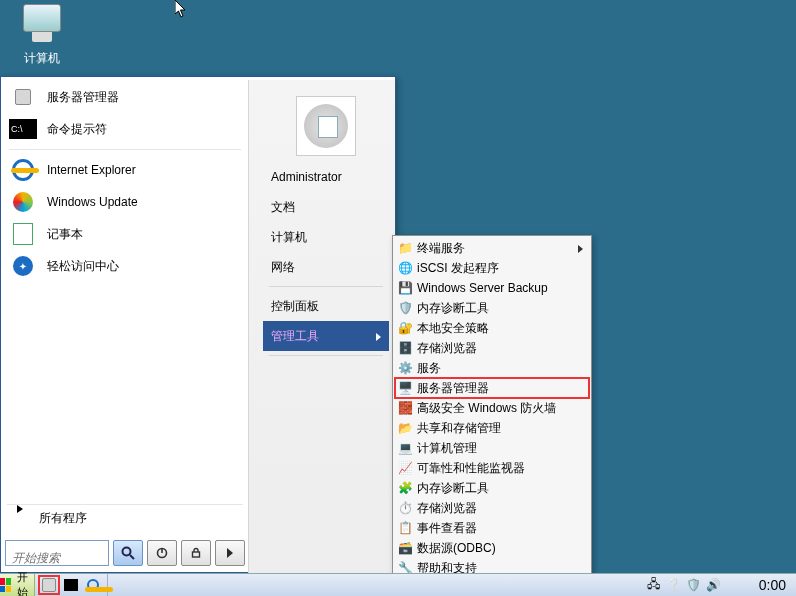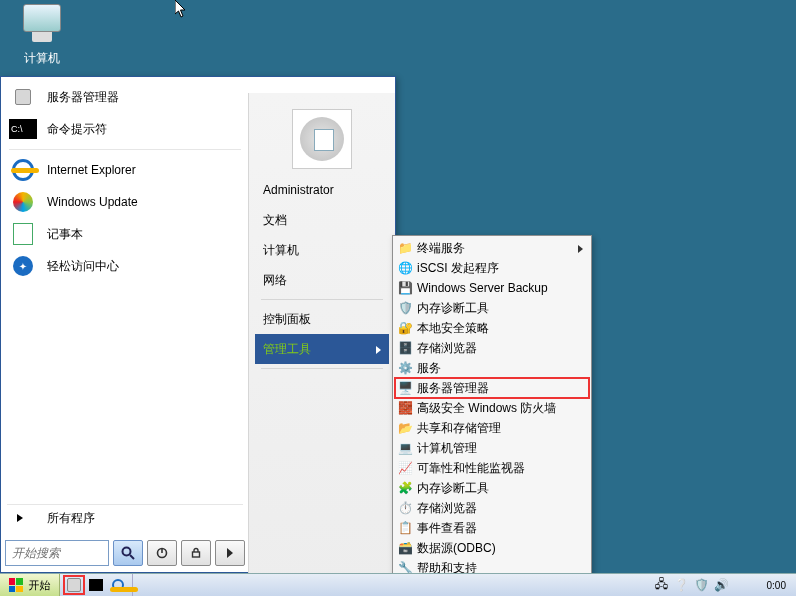--- a/index.html
+++ b/index.html
@@ -10,45 +10,45 @@
 .desktop-icon .icon-box { width: 48px; height: 44px; margin: 0 auto 2px; position: relative; }
 .computer-glyph::before { content: ""; display: block; width: 36px; height: 26px; background: linear-gradient(#e8f4fc,#9cc); border: 1px solid #888; border-radius: 3px; margin: 4px auto 0; }
 .computer-glyph::after { content: ""; display: block; width: 20px; height: 10px; background: #ddd; margin: 0 auto; border-radius: 0 0 2px 2px; }
 
 .cursor { position: absolute; left: 175px; top: 0px; width: 14px; height: 18px; pointer-events:none; }
 .cursor svg { display:block; }
 
 
 .start-menu { position: absolute; left: 0; bottom: 23px; width: 396px; height: 497px; background: #fff; border: 1px solid #2b5797; box-shadow: 2px 2px 6px rgba(0,0,0,.3); }
 .sm-left { position: absolute; left: 0; top: 0; width: 248px; height: 100%; background: #fff; }
-.sm-right { position: absolute; right: 0; top: 16px; width: 147px; height: 100%; background: linear-gradient(#f4f4f4,#ededed); border-left: 1px solid #d6d6d6; }
+.sm-right { position: absolute; right: 0; top: 3px; width: 147px; height: 100%; background: linear-gradient(#f4f4f4,#ededed); border-left: 1px solid #d6d6d6; padding-left: 8px; }
 
 .user-pic { width: 60px; height: 60px; margin: 16px auto 6px; background: #fff; border: 1px solid #ccc; display: flex; align-items: center; justify-content: center; }
 .user-gear { width: 44px; height: 44px; border-radius: 50%; background: radial-gradient(#e6e6e6,#bcbcbc); position: relative; }
 .user-gear::after { content: ""; position: absolute; top: 12px; left: 14px; width: 18px; height: 20px; background: #fff; border: 1px solid #8ab; }
 
 .sm-left .pinned { padding: 4px 2px; }
 .pinned-item { display: flex; align-items: center; height: 32px; padding: 2px 6px; font-size: 12px; color: #000; gap: 10px; }
 .pin-icon { width: 28px; height: 26px; flex: 0 0 28px; display: flex; align-items: center; justify-content: center; }
 
 .sep { height: 1px; background: #e6e6e6; margin: 4px 6px; }
 
-.allprogs { position: absolute; left: 6px; right: 6px; bottom: 42px; height: 26px; line-height: 26px; font-size: 12px; display: flex; align-items:center; gap:24px; padding-left: 10px; border-top: 1px solid #e6e6e6; }
+.allprogs { position: absolute; left: 6px; right: 6px; bottom: 42px; height: 26px; line-height: 26px; font-size: 12px; display: flex; align-items:flex-start; gap:16px; padding-left: 10px; border-top: 1px solid #e6e6e6; }
 .tri-right { width:0;height:0;border-top:4px solid transparent;border-bottom:4px solid transparent;border-left:6px solid #000; }
 
 .search-row { position: absolute; left: 4px; right: 4px; bottom: 6px; height: 26px; display: flex; gap: 4px; }
-.search-box { flex: 1; border: 1px solid #7a9cc6; background: #fff; display:flex; align-items:center; }
+.search-box { flex: 1; border: 1px solid #7a9cc6; background: #fff; display:flex; align-items:flex-end; }
 .search-box input { width: 100%; border: none; outline: none; font-size: 12px; padding: 0 6px; font-style: italic; color: #666; background:transparent; }
 .search-row .btn { width: 30px; height: 26px; background: linear-gradient(#fafafa,#e0e0e0); border: 1px solid #8a8a8a; display:flex;align-items:center;justify-content:center; border-radius:2px;}
 .search-row .btn.search-btn { width: 30px; background: linear-gradient(#d8e9fb,#a9c9ee); border-color:#6b92c8; }
 .power-tri { width:0;height:0;border-top:5px solid transparent;border-bottom:5px solid transparent;border-left:6px solid #2a2a2a; }
 
 .sm-right .rmenu { padding: 0 6px; font-size: 12px; }
 .ritem { height: 30px; line-height: 30px; padding-left: 8px; position: relative; }
-.ritem.hilite { background: #2b5797; color: #84cc16; }
+.ritem.hilite { background: #2b5797; color: #f0abfc; }
 .ritem.hilite::after { content: ""; position:absolute; right:8px; top:12px; width:0;height:0;border-top:4px solid transparent;border-bottom:4px solid transparent;border-left:5px solid #fff; }
 .ritem.first { font-family: Consolas, monospace; }
 .rsep { height: 1px; background: #d6d6d6; margin: 4px 6px; }
 
 
 .submenu { position: absolute; left: 392px; top: 235px; width: 200px; background: #f6f6f6; border: 1px solid #8f8f8f; box-shadow: 2px 2px 6px rgba(0,0,0,.25); padding: 2px; font-size: 12px; }
 .sitem { height: 20px; display:flex; align-items:center; padding-left: 22px; position: relative; }
 .sitem .sico { position:absolute; left:3px; top:2px; width:16px; height:16px; display:flex;align-items:center;justify-content:center; }
 .sitem.has-sub::after { content:""; position:absolute; right:6px; top:7px; width:0;height:0;border-top:4px solid transparent;border-bottom:4px solid transparent;border-left:5px solid #333; }
 .sitem.boxed { outline: 2px solid #e33; outline-offset: -1px; }
@@ -57,31 +57,31 @@
 .ico-sv { width:16px;height:16px;background:#d7d7d7;border:1px solid #888;border-radius:2px; }
 .ico-cmd { width:28px;height:20px;background:#000;color:#fff;font-size:9px;display:flex;align-items:center;padding-left:2px; }
 .ico-ie { width:22px;height:22px;border:3px solid #1b6cc2;border-radius:50%;position:relative; }
 .ico-ie::after{content:"";position:absolute;left:-4px;top:6px;width:28px;height:5px;background:#f5b400;border-radius:3px;}
 .ico-wu { width:20px;height:20px;border-radius:50%;background:conic-gradient(#f5b400,#8cc63f,#00a2e8,#ed1c24,#f5b400); }
 .ico-np { width:20px;height:22px;background:#fff;border:1px solid #4a6; }
 .ico-ease { width:20px;height:20px;border-radius:50%;background:#1b6cc2;color:#fff;display:flex;align-items:center;justify-content:center;font-size:10px; }
 
 
 .taskbar { position: absolute; left: 0; right: 0; bottom: 0; height: 23px; background: linear-gradient(#e6edf6,#c7d6ec); border-top: 1px solid #8aa; display:flex; align-items:stretch; font-size: 12px; }
-.start-btn { width: 60px; background: linear-gradient(#f0f6d0,#c7e08e); border-right:1px solid #9fb36f; display:flex;align-items:center;justify-content:center;gap:6px; }
+.start-btn { width: 35px; background: linear-gradient(#f0f6d0,#c7e08e); border-right:1px solid #9fb36f; display:flex;align-items:center;justify-content:center;gap:6px; }
 .win-flag { width:14px;height:14px;display:grid;grid-template-columns:1fr 1fr;grid-template-rows:1fr 1fr;gap:1px; }
 .win-flag span:nth-child(1){background:#e03;} .win-flag span:nth-child(2){background:#2b2;}
 .win-flag span:nth-child(3){background:#06c;} .win-flag span:nth-child(4){background:#fb0;}
 .ql { display:flex;align-items:center;gap:2px;padding:0 4px;border-right:1px solid #aac; }
 .ql .q { width:20px;height:18px;display:flex;align-items:center;justify-content:center; }
 .ql .q.boxed { outline:2px solid #e33; outline-offset:-1px; }
 .task-flex { flex:1; }
 .tray { display:flex;align-items:center;gap:6px;padding:0 8px; }
 .tray .t { width:14px;height:14px;display:flex;align-items:center;justify-content:center; }
-.clock { font-size: 10px; padding-right:2px;padding-left:32px; }
+.clock { font-size: 14px; padding-right:2px;padding-left:32px; }
 
 svg { display:block; }
 
 </style>
 </head>
 <body>
 
 <div class="desktop-icon">
   <div class="icon-box computer-glyph"></div>
   <div>计算机</div>

